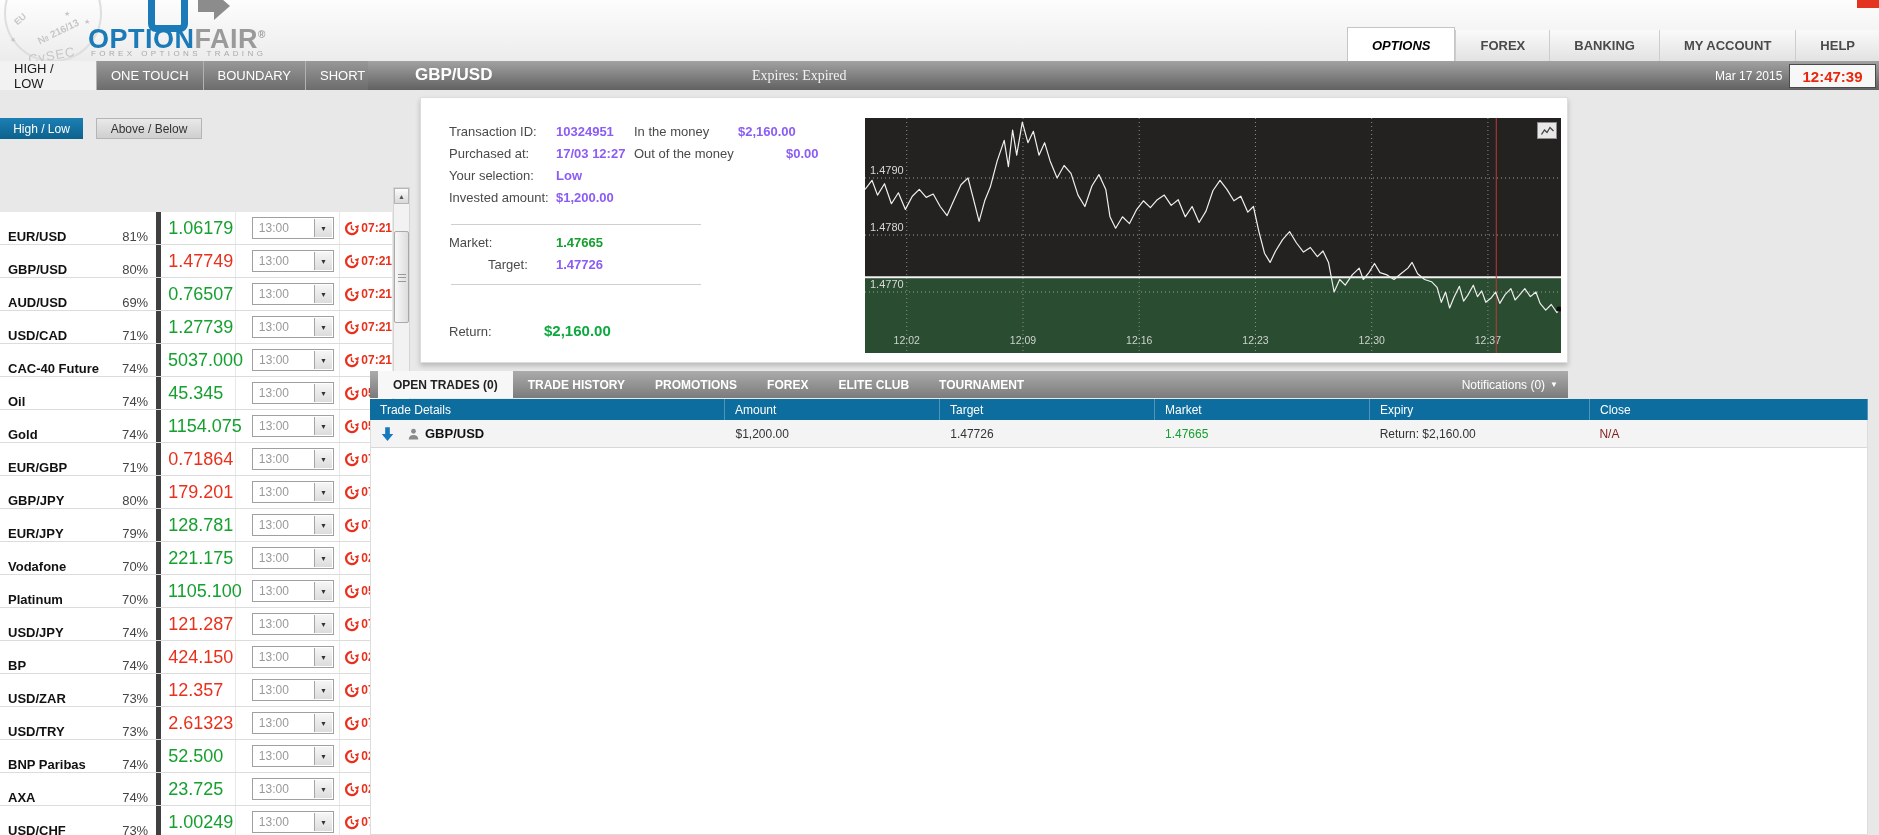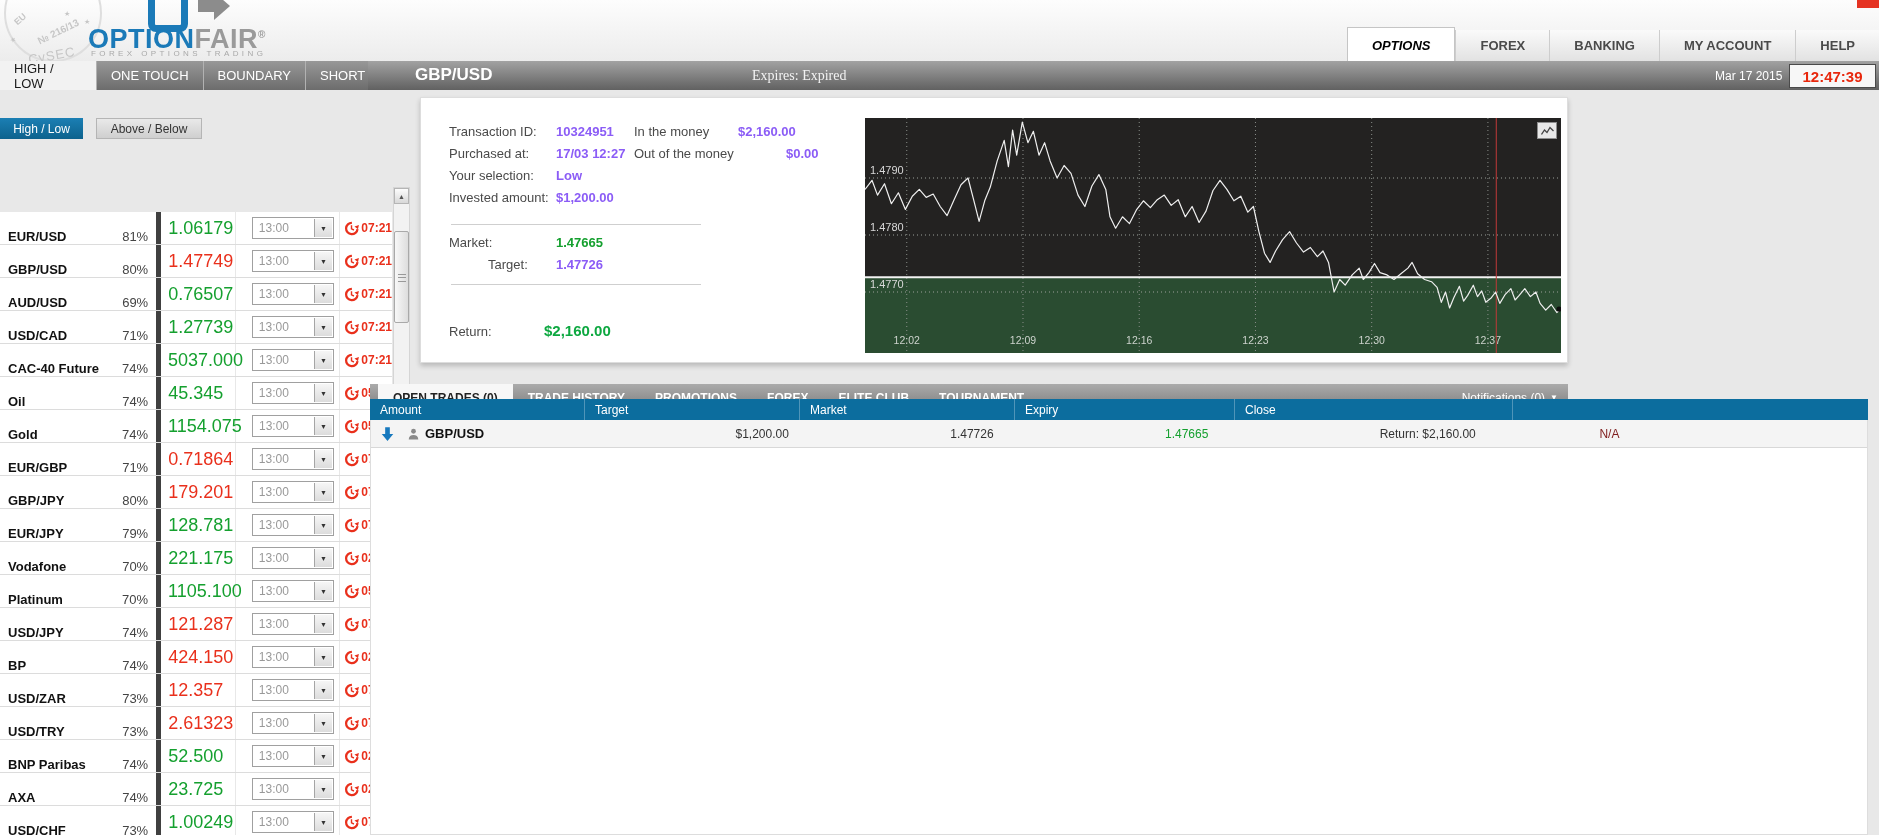--- a/index.html
+++ b/index.html
@@ -87,21 +87,21 @@
   .det-label{position:absolute;font-size:13px;color:#4a4a4a;}
   .det-value{position:absolute;font-size:13px;font-weight:bold;color:#8b5cf6;}
   .det-value.green{color:#15a02f;}
   .det-sep{position:absolute;left:30px;width:250px;height:1px;background:#cfcfcf;}
   .ret-value{position:absolute;font-size:15px;font-weight:bold;color:#0da840;}
 
   .chart-wrap{position:absolute;left:444px;top:20px;width:696px;height:235px;background:#232221;}
   .chart-btn{position:absolute;right:4px;top:4px;width:20px;height:17px;background:#e8e8e8;border:1px solid #8d8d8d;box-sizing:border-box;display:flex;align-items:center;justify-content:center;cursor:pointer;z-index:5;}
 
   
-  .btab-bar{position:absolute;left:370px;top:384px;width:1198px;height:27px;background:linear-gradient(#ababab,#7b7b7b);display:flex;align-items:stretch;}
+  .btab-bar{position:absolute;left:370px;top:371px;width:1198px;height:27px;background:linear-gradient(#ababab,#7b7b7b);display:flex;align-items:stretch;}
   .btab{display:flex;align-items:center;padding:0 15px;color:#fff;font-size:12px;font-weight:bold;cursor:pointer;}
   .btab.active{background:#f7f7f7;color:#222;margin-left:8px;}
   .noti{position:absolute;right:10px;top:0;height:27px;display:flex;align-items:center;color:#fff;font-size:12px;cursor:pointer;}
   .noti .arr{font-size:8px;margin-left:5px;}
 
   .ttable-head{position:absolute;left:370px;top:399px;width:1498px;height:21px;background:#0c6d9e;display:flex;}
   .ttable-head .th{display:flex;align-items:center;padding-left:10px;box-sizing:border-box;color:#fff;font-size:12px;border-right:1px solid rgba(255,255,255,.28);}
   .ttable-body{position:absolute;left:370px;top:420px;width:1498px;height:415px;background:#fff;border:1px solid #ddd;border-top:none;box-sizing:border-box;}
   .trow{display:flex;height:27px;background:#f4f4f4;border-bottom:1px solid #d8d8d8;align-items:center;}
   .trow .td{display:flex;align-items:center;padding-left:10px;box-sizing:border-box;font-size:12px;color:#333;height:100%;}
@@ -645,20 +645,21 @@
       <div class="btab">FOREX</div>
       <div class="btab">ELITE CLUB</div>
       <div class="btab">TOURNAMENT</div>
       <span class="noti">
         <span>Notifications (0)</span>
         <span class="arr">▼</span>
       </span>
   </div>
 
   <div class="ttable-head">
+      <div class="th" style="width: 355px;">Trade Details</div>
       <div class="th" style="width: 215px;">Amount</div>
       <div class="th" style="width: 215px;">Target</div>
       <div class="th" style="width: 215px;">Market</div>
       <div class="th" style="width: 220px;">Expiry</div>
       <div class="th" style="width: 278px;">Close</div>
     </div>
   <div class="ttable-body">
       <div class="trow">
         <div class="td" style="width:355px;">
           <span class="dirarrow">

